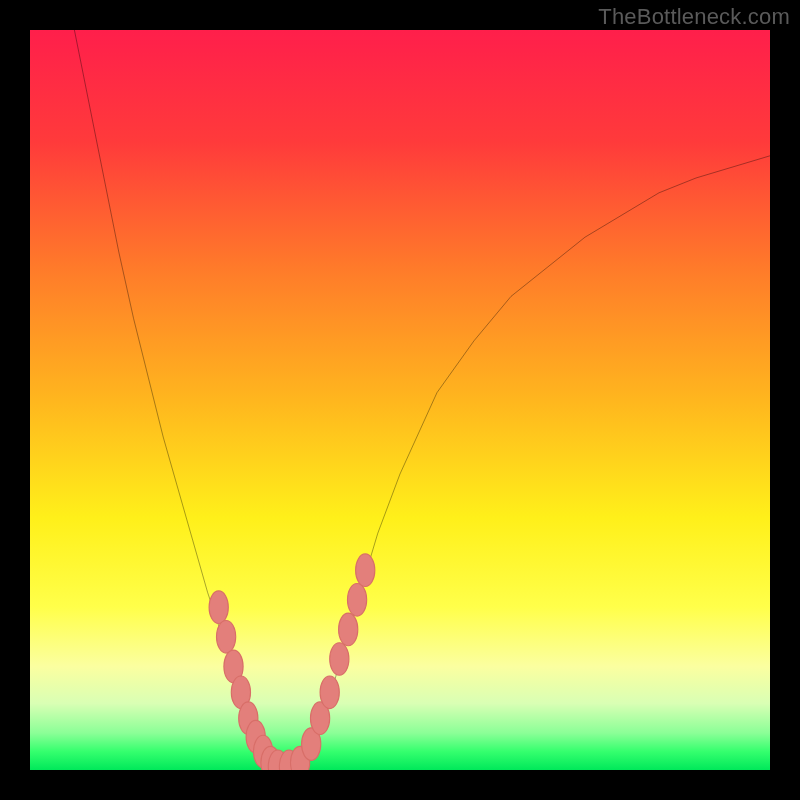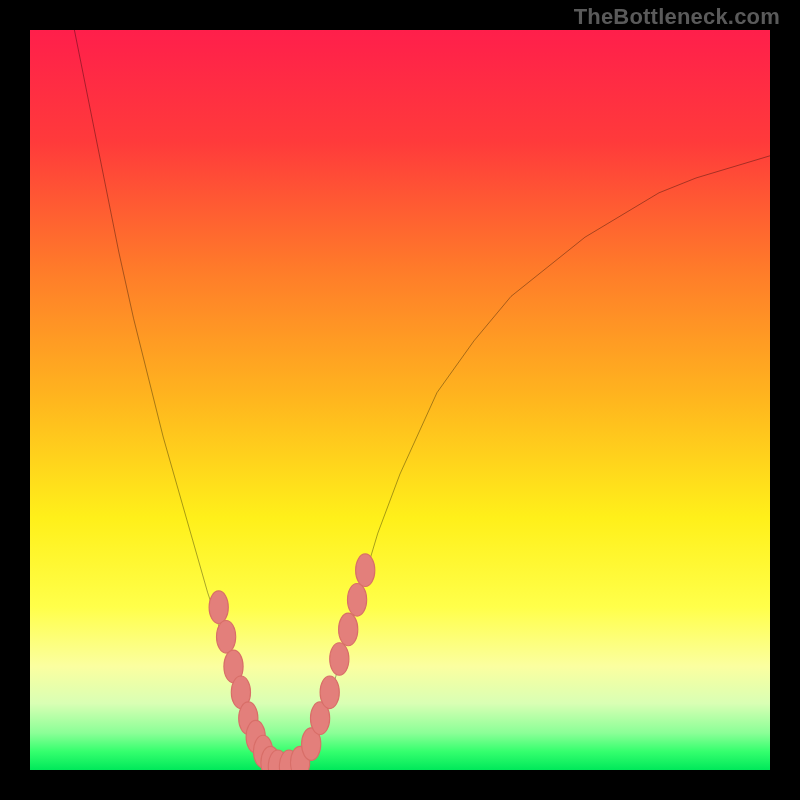--- a/index.html
+++ b/index.html
@@ -29,24 +29,24 @@
     position: absolute;
     left: 0;
     top: 0;
     width: 740px;
     height: 740px;
     overflow: visible;
   }
   .watermark {
     position: absolute;
     top: 4px;
-    right: 20px;
+    right: 10px;
     color: #5a5a5a;
     font-size: 22px;
-    font-weight: 700;
+    font-weight: 400;
     letter-spacing: 0.2px;
   }
 </style>
 </head>
 <body>
 
 <div class="frame">
 
   <div class="plot-area">
 

